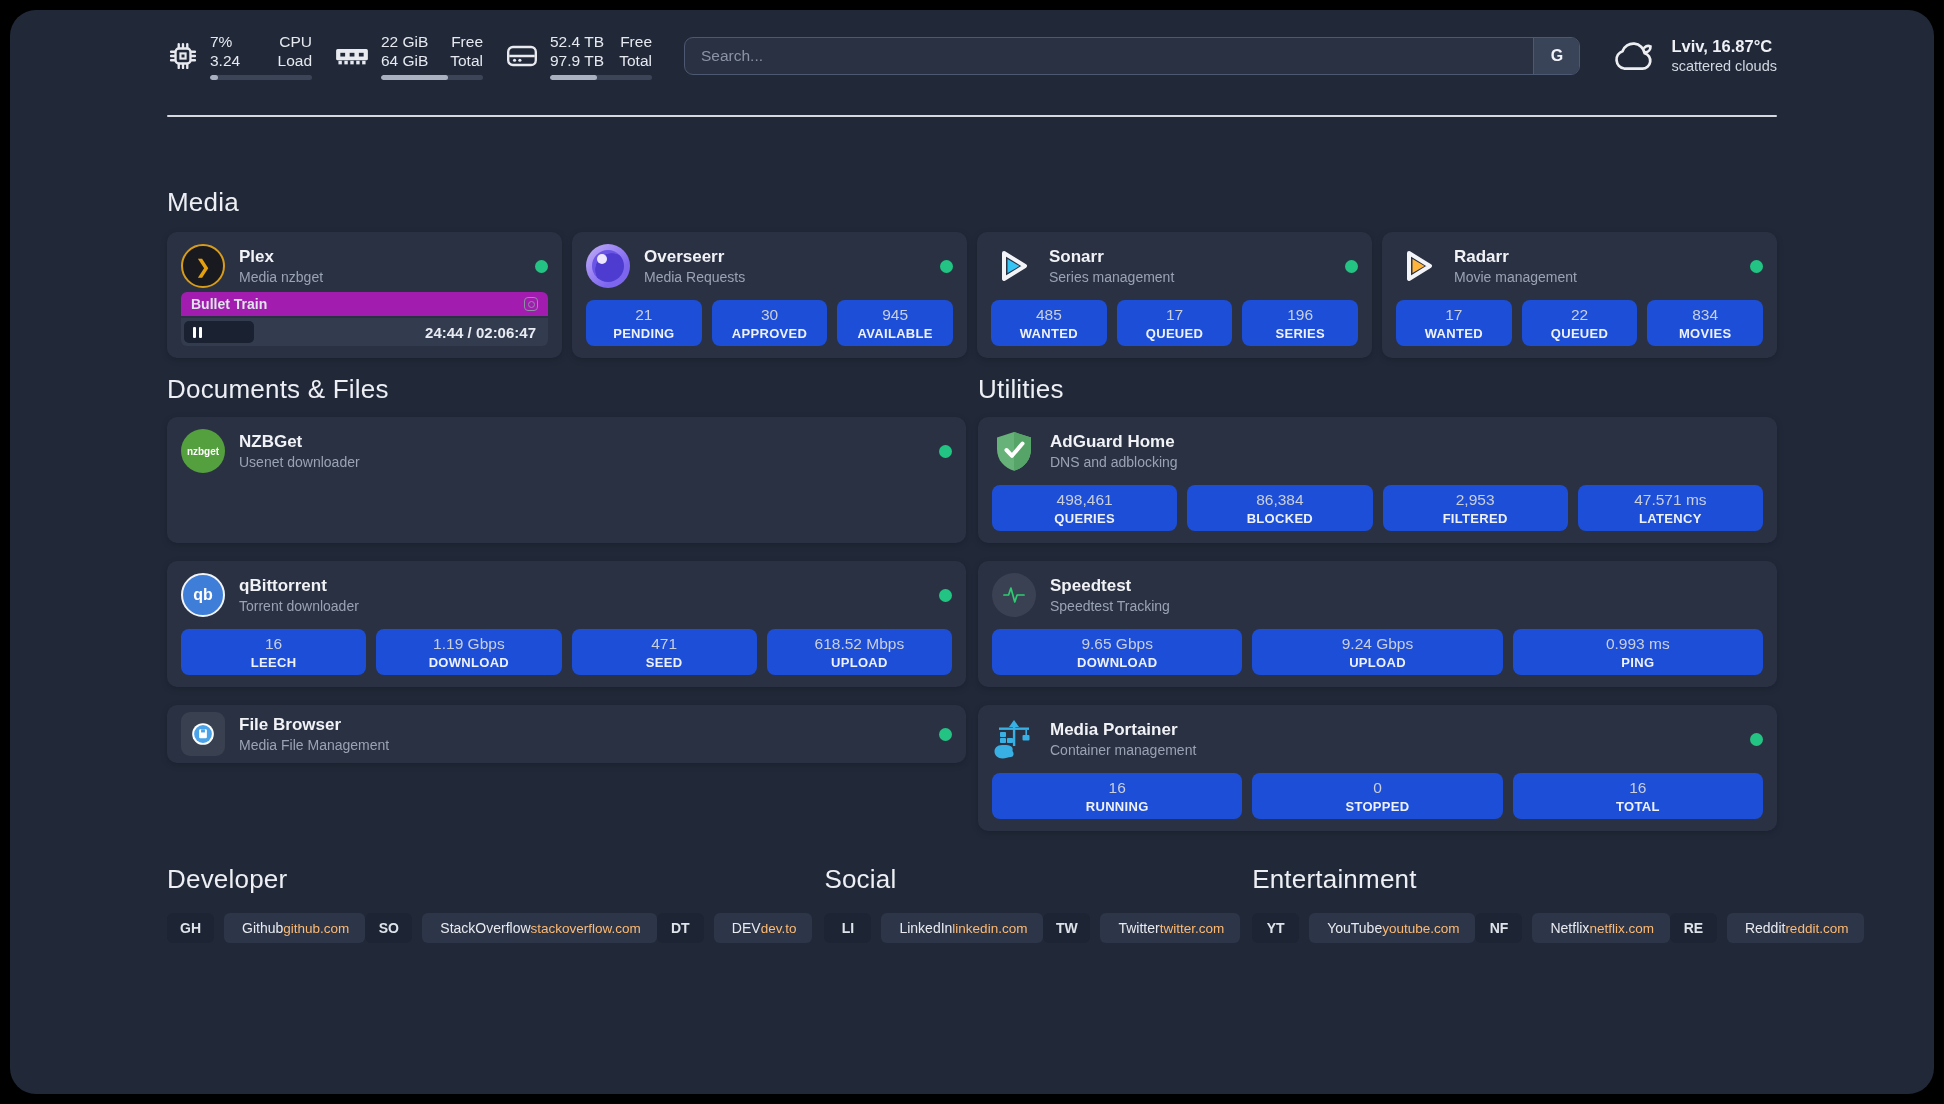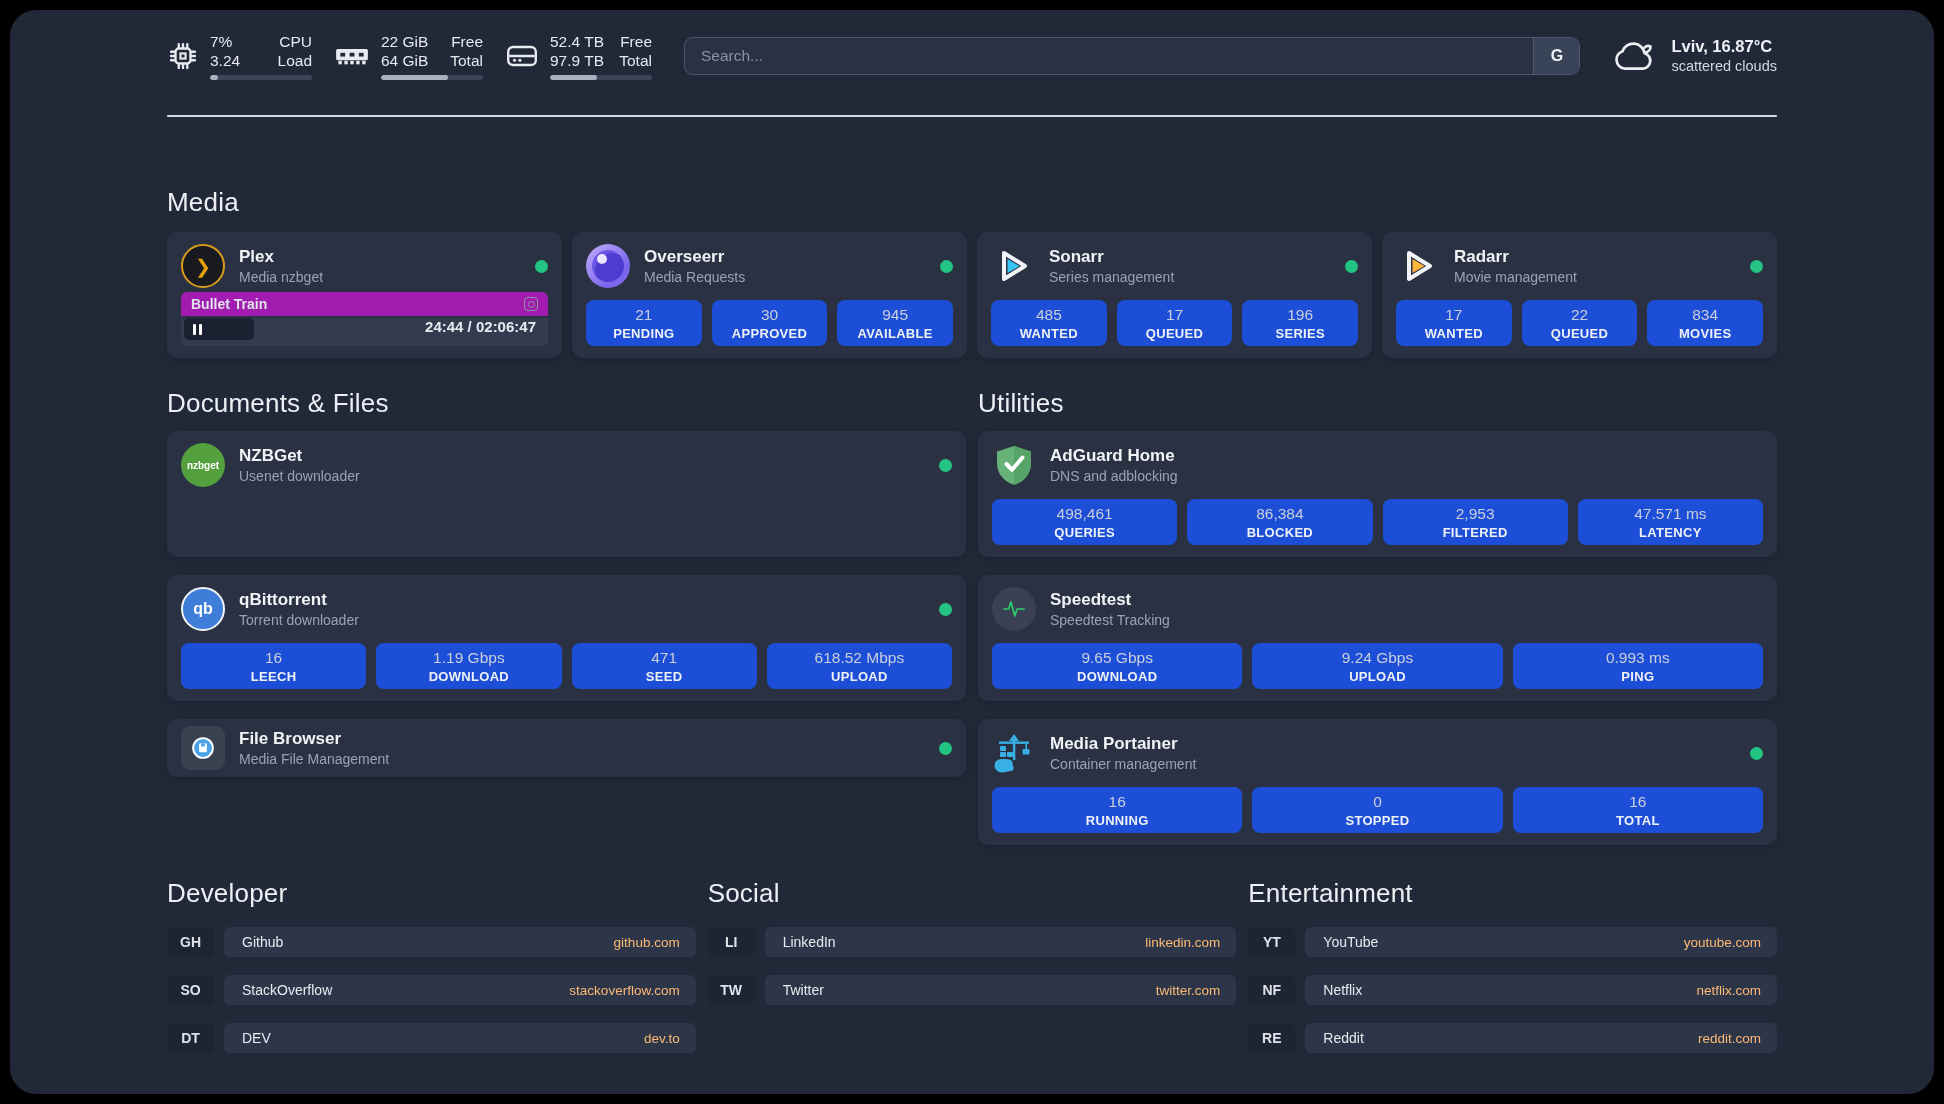--- a/index.html
+++ b/index.html
@@ -56,37 +56,37 @@
   .ic-nzbget { border-radius: 50%; background: #55a03e; display: flex; align-items: center; justify-content: center; color: #fff; font-size: 10px; font-weight: 700; }
   .ic-qbit { border-radius: 50%; background: #3e7ed8; border: 2.5px solid #f2f4f8; display: flex; align-items: center; justify-content: center; color: #fff; font-size: 16px; font-weight: 700; }
   .ic-fb { border-radius: 9px; background: #39404f; display: flex; align-items: center; justify-content: center; }
   .ic-speed { border-radius: 50%; background: #3a4152; display: flex; align-items: center; justify-content: center; }
 
   
   .player { margin-top: 4px; }
   .ptitle { height: 24px; background: #a21caf; border-radius: 6px 6px 0 0; display: flex; align-items: center; justify-content: space-between; padding: 0 10px; font-size: 14px; color: #dfe3ea; font-weight: bold; }
   .targeticon { width: 14px; height: 14px; border: 1.5px solid #8b92a3; border-radius: 4px; position: relative; }
   .targeticon::after { content: ""; position: absolute; inset: 2.5px; border: 1.5px solid #8b92a3; border-radius: 50%; }
-  .pbar { margin-top: 2px; height: 28px; background: #333b4f; border-radius: 0 0 6px 6px; position: relative; display: flex; align-items: flex-start; overflow: hidden; }
+  .pbar { margin-top: 2px; height: 28px; background: #333b4f; border-radius: 0 0 6px 6px; position: relative; display: flex; align-items: center; overflow: hidden; }
   .pfill { height: 22px; margin-left: 3px; background: #1a2130; border-radius: 5px; display: flex; align-items: center; padding-left: 9px; }
   .pause { display: inline-flex; gap: 3px; }
   .pause i { width: 3px; height: 11px; background: #fff; border-radius: 1px; }
   .ptime { position: absolute; right: 12px; font-size: 15px; font-weight: 600; color: #e8ebf1; }
 
   
-  .cols2 { margin-top: 30px; display: grid; grid-template-columns: 1fr 1fr; gap: 12px; align-items: start; }
+  .cols2 { margin-top: 16px; display: grid; grid-template-columns: 1fr 1fr; gap: 12px; align-items: start; }
   .col .sec { margin-bottom: 12px; }
   .stackgap { display: flex; flex-direction: column; gap: 18px; }
   .stackgap .card.tall { height: 126px; }
   .card.slim { padding: 7px 14px; height: 58px; justify-content: center; }
 
   
   .cols3 { margin-top: 33px; display: grid; grid-template-columns: repeat(3, 1fr); gap: 12px; align-items: start; }
   .bkcol .sec { margin-bottom: 18px; }
-  .blinks { display: flex; flex-direction: column; gap: 18px; }
+  .blinks { display: flex; }
   .blink { display: flex; gap: 10px; height: 30px; cursor: pointer; }
   .btag { width: 47px; background: #1d2434; border-radius: 6px; display: flex; align-items: center; justify-content: center; font-size: 14px; font-weight: 700; color: #dfe3ea; flex: none; }
   .bmain { flex: 1; background: #2d3648; border-radius: 6px; display: flex; align-items: center; justify-content: space-between; padding: 0 16px 0 18px; }
   .bname { font-size: 14px; color: #e8eaf0; }
   .burl { font-size: 13.5px; color: #fdba74; }
 </style>
 </head>
 <body>
 
 <div class="app">

